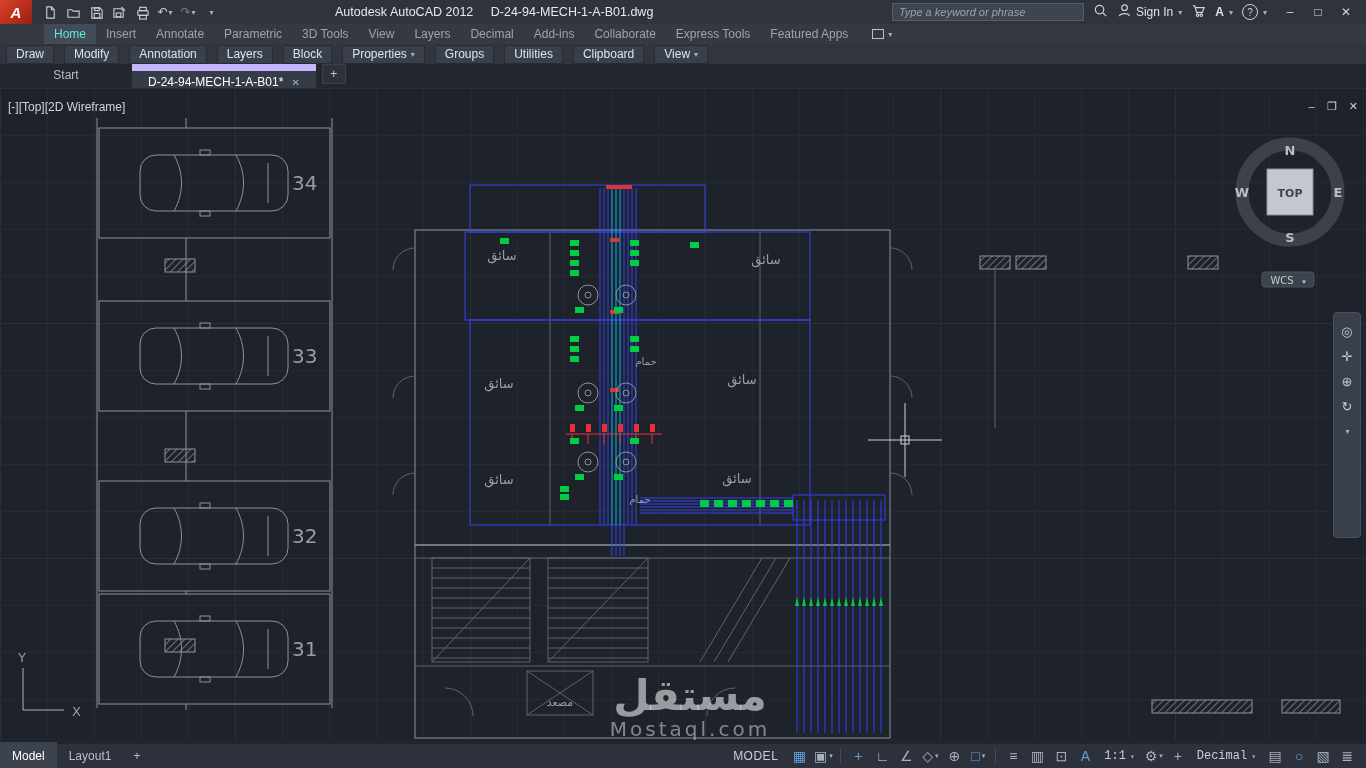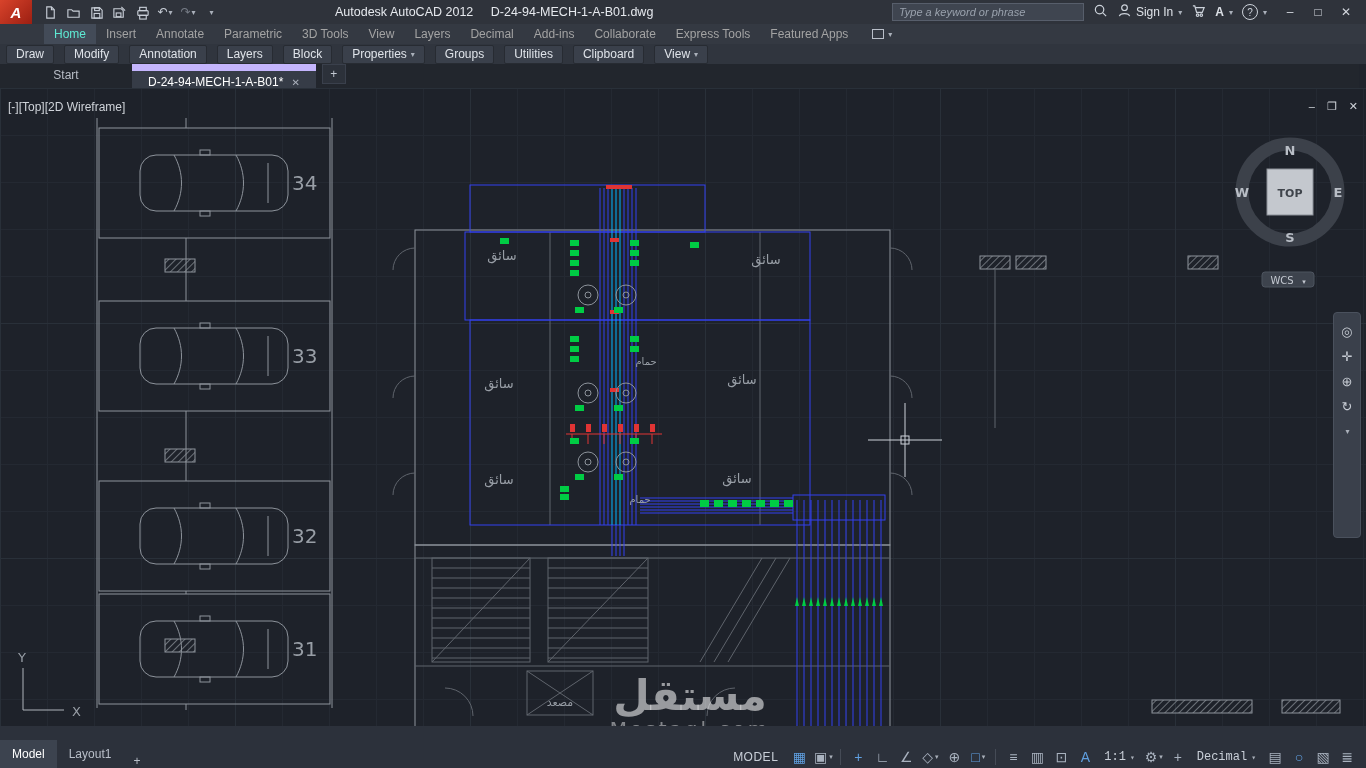--- a/index.html
+++ b/index.html
@@ -68,22 +68,22 @@
   .navbar .nv{line-height:13px;}
   svg.cad{position:absolute;inset:0;width:100%;height:100%;}
   svg.cad .g{stroke:#8d939b;fill:none;stroke-width:1;}
   svg.cad .gd{stroke:#5f646c;fill:none;stroke-width:1;}
   svg.cad .b{stroke:#3240f0;fill:none;stroke-width:1;}
   svg.cad .c{stroke:#00b4ff;fill:none;stroke-width:1;}
   svg.cad .r{stroke:#e03434;fill:none;stroke-width:1;}
   svg.cad text{font-family:"DejaVu Sans",sans-serif;}
   svg.cad .t{fill:#989ea6;}
   
-  .statusbar{position:absolute;left:0;right:0;bottom:0;height:42px;background:#2c313b;
-             display:flex;align-items:flex-end;font-size:12px;}
+  .statusbar{position:absolute;left:0;right:0;bottom:0;height:24px;background:#2c313b;
+             display:flex;align-items:center;font-size:12px;}
   .stab{padding:0 12px;height:28px;display:flex;align-items:center;color:#b9bfc9;}
   .stab.active{background:#3c434f;color:#fff;}
   .stab-plus{padding:0 10px;color:#b9bfc9;}
   .sright{margin-left:auto;display:flex;align-items:center;gap:2px;padding-right:8px;}
   .sicon{min-width:22px;height:22px;display:flex;align-items:center;justify-content:center;
          color:#a9b2bf;font-size:14px;gap:1px;}
   .sicon.on{color:#5f9fe0;}
   .sicon .caret{font-size:7px;}
   .stext{display:flex;align-items:center;gap:3px;color:#c9cfd8;padding:0 6px;font-family:Liberation Mono, monospace;}
   .ssep{width:1px;height:16px;background:#454b56;margin:0 4px;}

